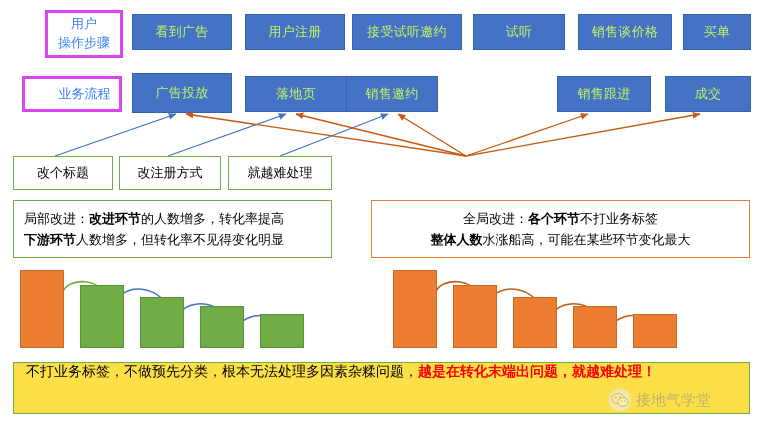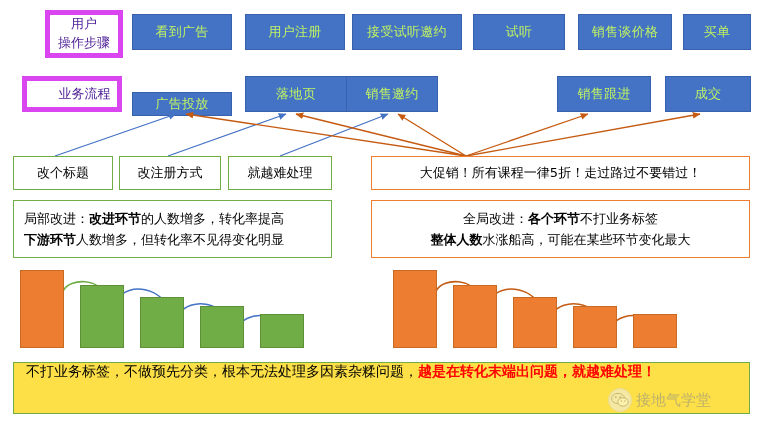--- a/index.html
+++ b/index.html
@@ -14,23 +14,23 @@
     position: relative;
     width: 762px;
     height: 433px;
     background: #ffffff;
     overflow: hidden;
   }
   .abs { position: absolute; box-sizing: border-box; }
 
   
   .label-box {
-    border: 5px solid #d946ef;
-    background: #ffffff;
-    color: #4c1d95;
+    border: 3px solid #d946ef;
+    background: #ffffff;
+    color: #3b82f6;
     display: flex;
     flex-direction: column;
     align-items: center;
     justify-content: center;
     font-size: 13px;
     line-height: 1.45;
     text-align: center;
   }
   
   .stage-box {
@@ -142,21 +142,21 @@
     <span>销售谈价格</span>
   </div>
   <div class="abs stage-box" style="left:683px; top:14px; width:68px; height:36px;">
     <span>买单</span>
   </div>
 
   <div class="abs label-box" style="left:22px; top:76px; width:100px; height:36px;padding-left:25px;">
     <span>业务流程</span>
   </div>
 
-  <div class="abs stage-box" style="left:132px; top:92px; width:100px; height:24px;">
+  <div class="abs stage-box" style="left:132px; top:73px; width:100px; height:40px;">
     <span>广告投放</span>
   </div>
   <div class="abs stage-box" style="left:245px; top:76px; width:102px; height:36px;align-items:center;">
     <span>落地页</span>
   </div>
   <div class="abs stage-box" style="left:346px; top:76px; width:92px; height:36px;">
     <span>销售邀约</span>
   </div>
   <div class="abs stage-box" style="left:557px; top:76px; width:94px; height:36px;">
     <span>销售跟进</span>
@@ -216,23 +216,20 @@
   <div class="abs note-green" style="left:13px; top:156px; width:100px; height:34px;">
     <span>改个标题</span>
   </div>
   <div class="abs note-green" style="left:119px; top:156px; width:102px; height:34px;">
     <span>改注册方式</span>
   </div>
   <div class="abs note-green" style="left:228px; top:156px; width:104px; height:34px;">
     <span>就越难处理</span>
   </div>
 
-  <div class="abs note-orange" style="left:371px; top:156px; width:379px; height:34px;">
-    <span>大促销！所有课程一律5折！走过路过不要错过！</span>
-  </div>
 
   <div class="abs note-green para-box left-al" style="left:13px; top:200px; width:319px; height:58px;">
     <div>
       <span>局部改进：</span><b>改进环节</b><span>的人数增多，转化率提高</span>
     </div>
     <div>
       <b>下游环节</b><span>人数增多，但转化率不见得变化明显</span>
     </div>
   </div>
 

